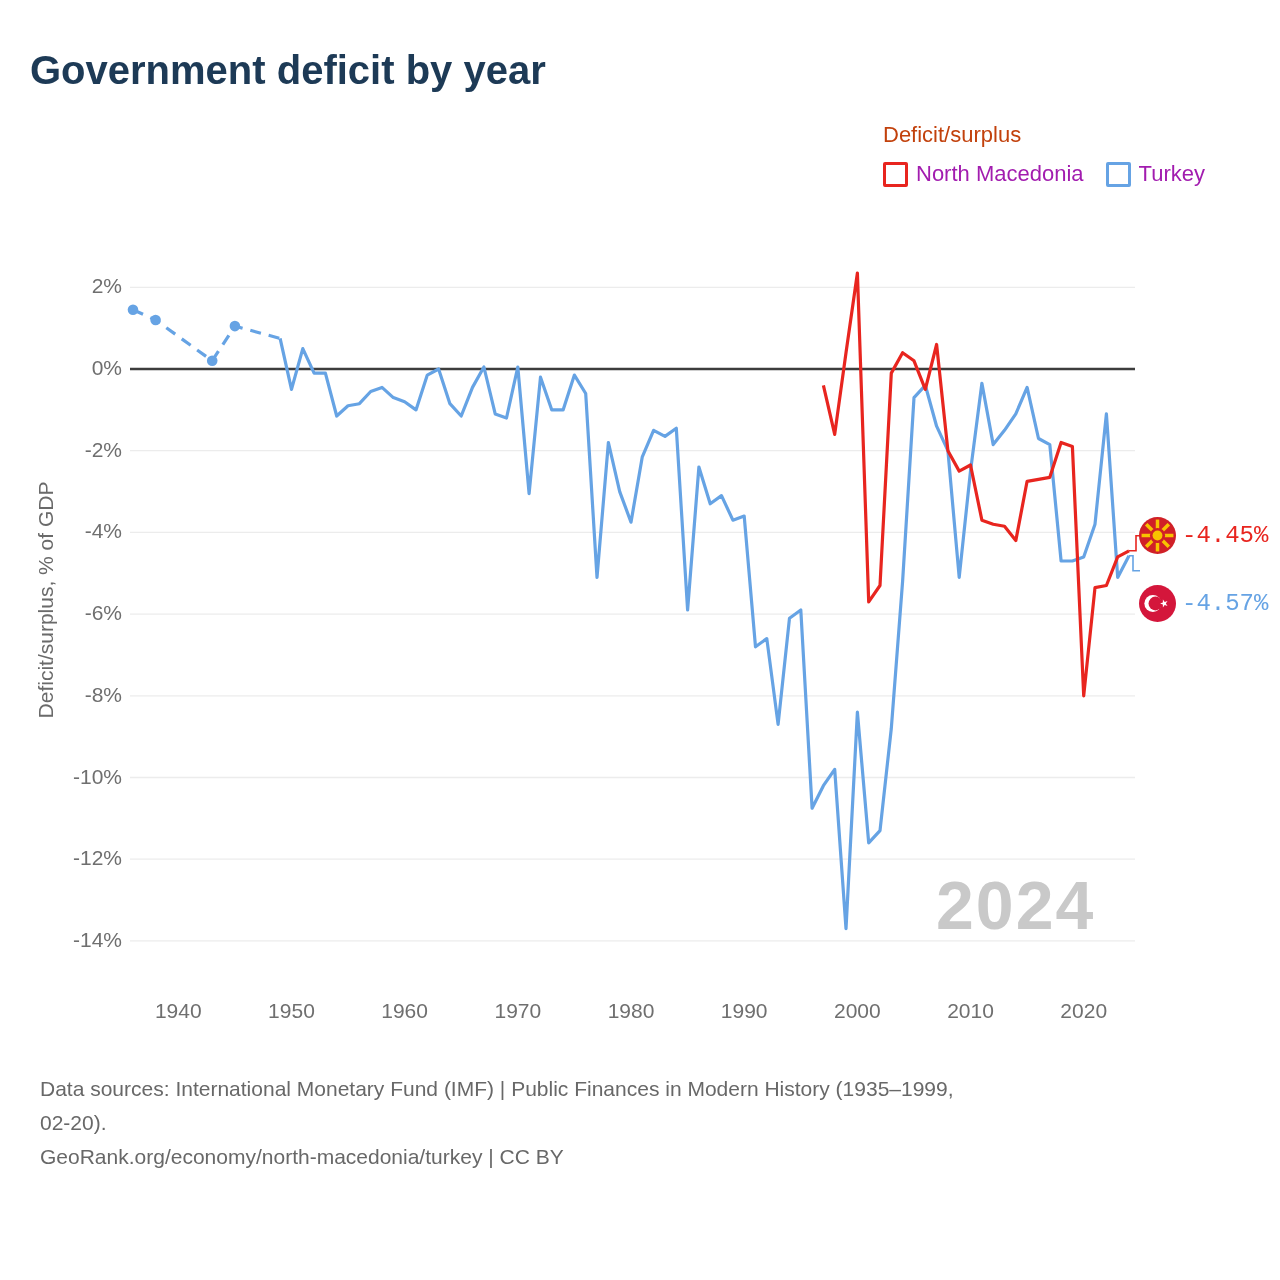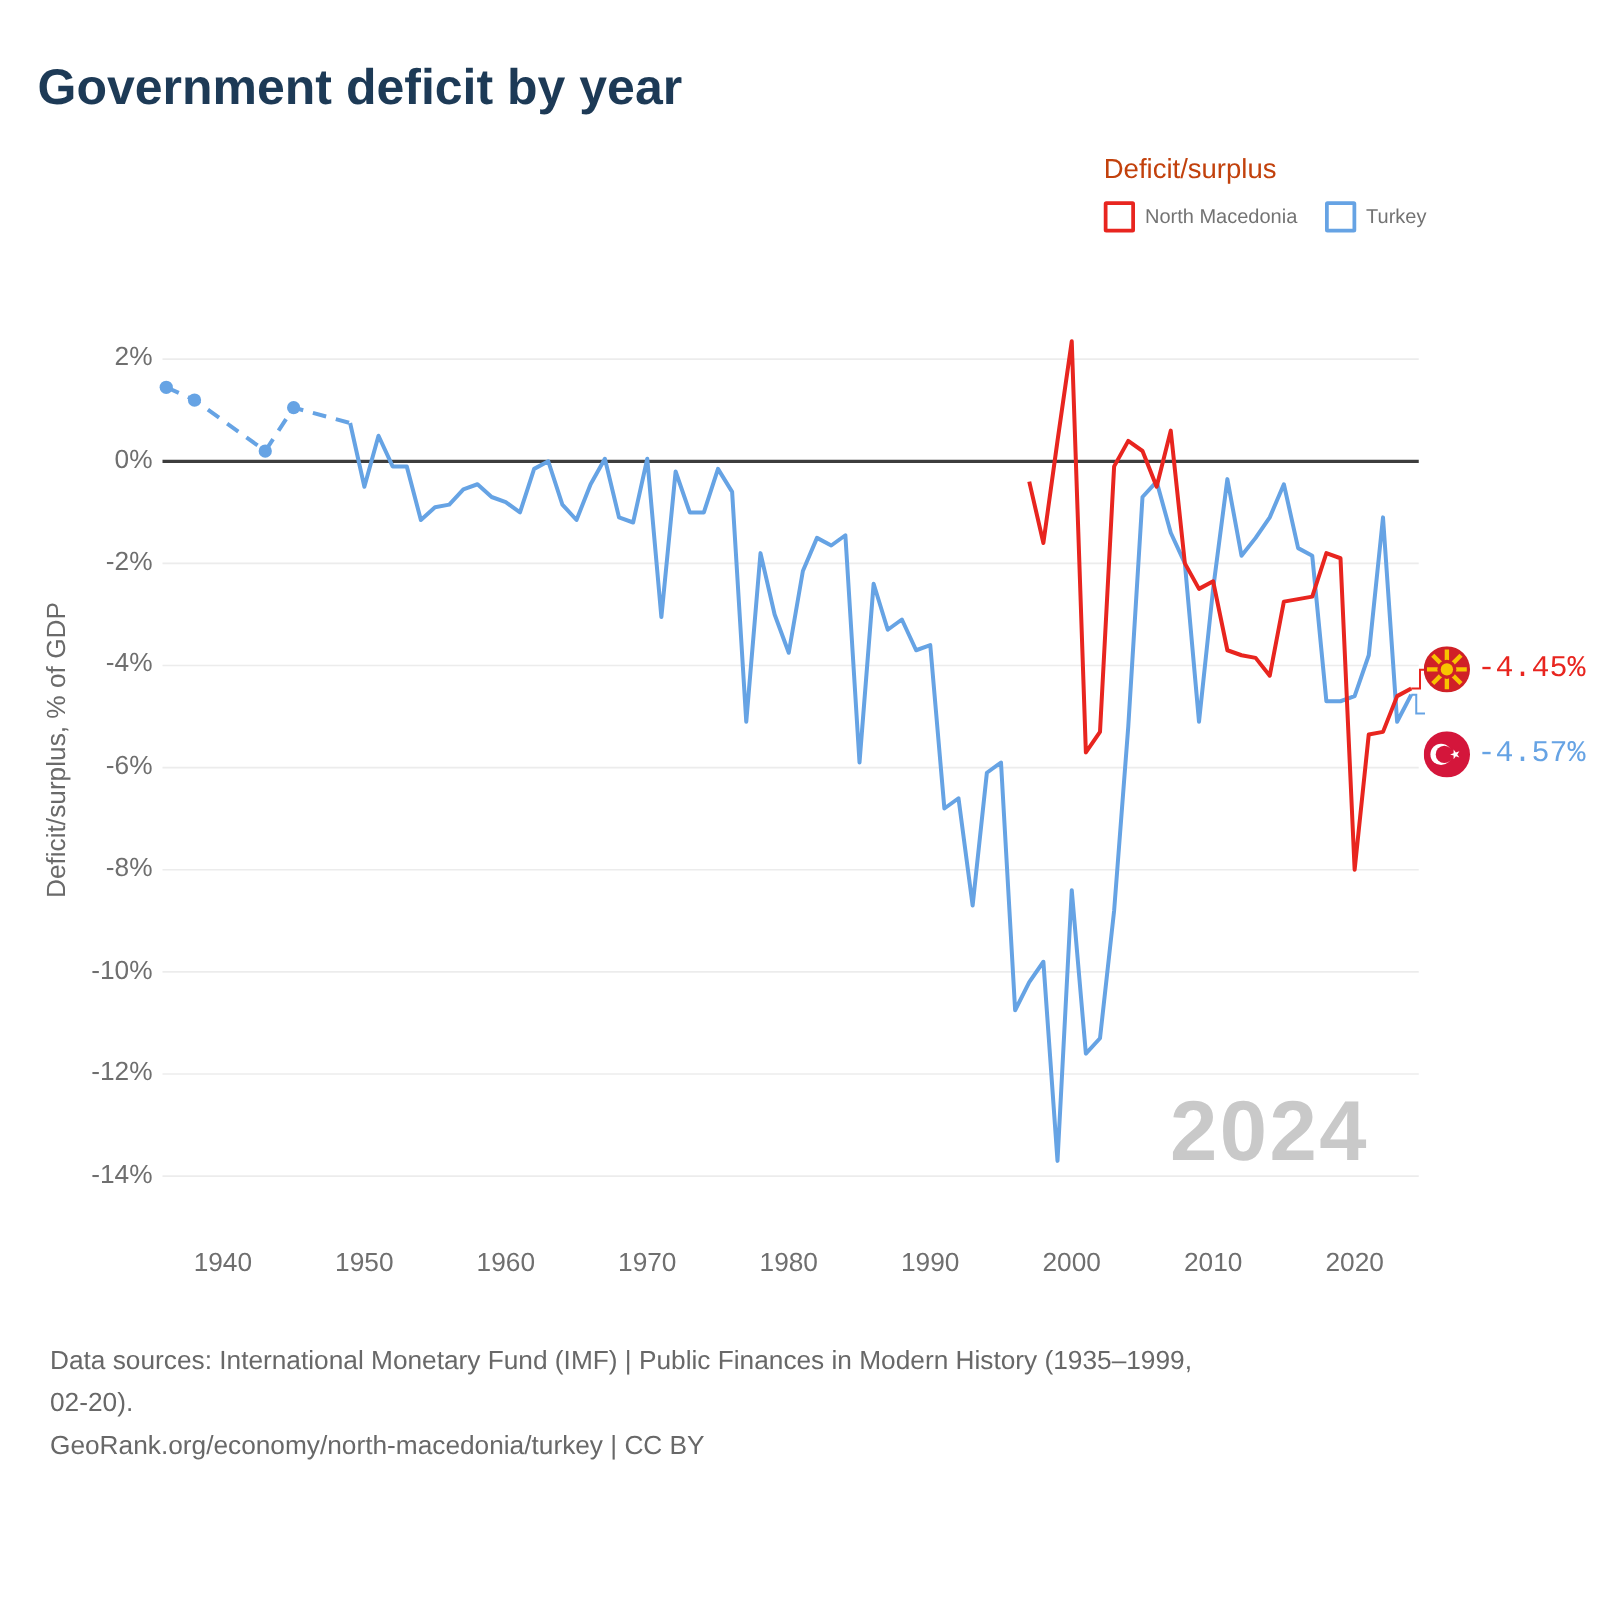--- a/index.html
+++ b/index.html
@@ -4,21 +4,21 @@
 <style>
   html,body{margin:0;padding:0;background:#fff;}
   .page{position:relative;width:1272px;height:1280px;background:#ffffff;overflow:hidden;
         font-family:"Liberation Sans", sans-serif;}
   .title{position:absolute;left:30px;top:48px;font-size:40px;font-weight:700;color:#1d3a56;letter-spacing:0px;}
   .legend{position:absolute;left:883px;top:122px;}
   .legend-title{font-size:22px;color:#c2410c;margin-bottom:13px;}
   .legend-items{display:flex;align-items:center;gap:22px;}
   .legend-item{display:flex;align-items:center;gap:8px;cursor:default;}
   .swatch{display:inline-block;width:19px;height:19px;background:#fff;border:3px solid #000;border-radius:2px;}
-  .legend-label{font-size:16px;color:#737373;}
+  .legend-label{font-size:22px;color:#a21caf;}
   .ylabel{position:absolute;left:46px;top:600px;transform:translate(-50%,-50%) rotate(-90deg);
           white-space:nowrap;font-size:21px;color:#6a6a6a;}
   #plot{position:absolute;left:0;top:0;width:1280px;height:1280px;}
   #chart-svg{position:absolute;left:0;top:0;}
   .ytick{position:absolute;left:0;width:122px;text-align:right;font-size:21px;color:#6f6f6f;}
   .xtick{position:absolute;width:90px;text-align:center;top:999px;font-size:21px;color:#6f6f6f;}
   .watermark{position:absolute;left:936px;top:866px;font-size:68px;font-weight:700;color:#c9c9c9;letter-spacing:2px;}
   .endrow{position:absolute;left:1139px;display:flex;align-items:center;gap:6px;height:38px;}
   .endlabel{font-size:24px;font-family:Liberation Mono, monospace;}
   .flag{display:block;}

